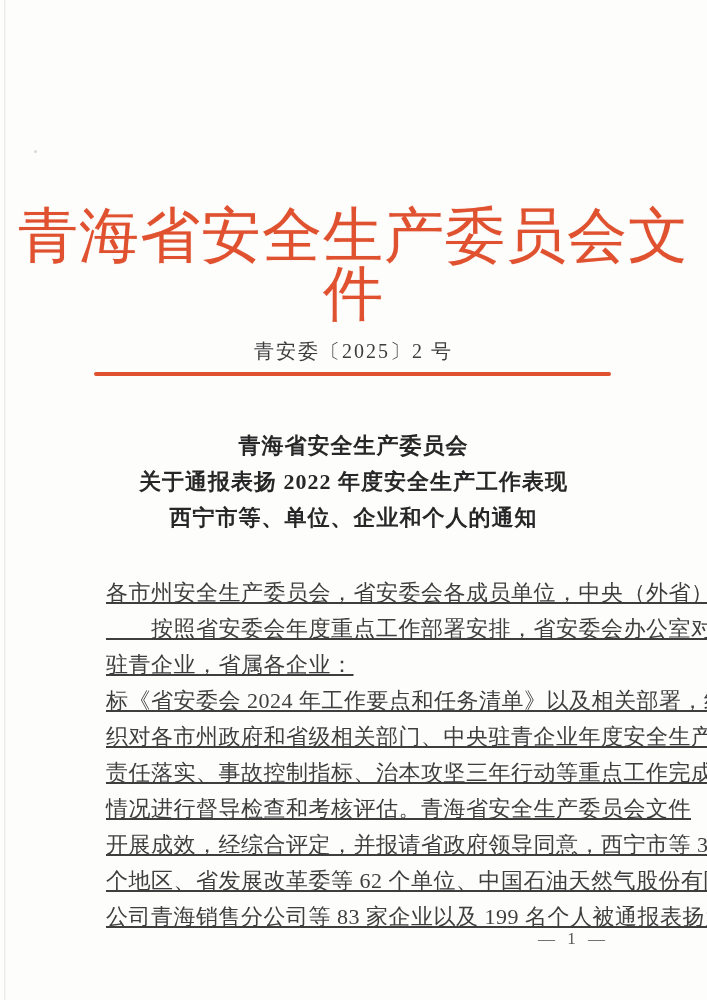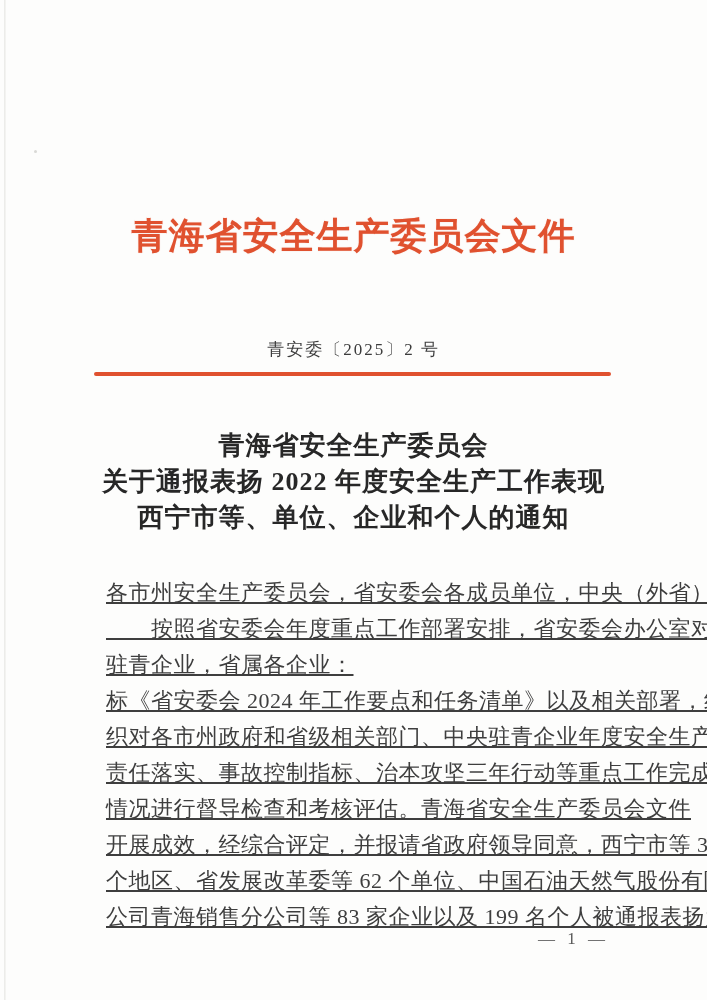--- a/index.html
+++ b/index.html
@@ -20,49 +20,49 @@
     position: absolute;
     left: 4px; top: 0; bottom: 0;
     width: 2px;
     background: linear-gradient(to right, #e9e9e6, #f6f6f4);
   }
   .red-header {
     position: absolute;
     top: 207px; left: 0;
     width: 100%;
     text-align: center;
-    font-size: 36px;
-    font-weight: bold;
+    font-size: 60px;
+    font-weight: normal;
     letter-spacing: 1px;
     color: #e0512f;
     line-height: 58px;
     text-shadow: 0 0 1px rgba(224, 81, 47, 0.35);
   }
   .doc-number {
     position: absolute;
     top: 338px; left: 0;
     width: 100%;
     text-align: center;
-    font-size: 17px;
+    font-size: 20px;
     color: #3c3c3c;
     letter-spacing: 2px;
   }
   .red-line {
     position: absolute;
     top: 372px; left: 94px;
     width: 517px; height: 4px;
     background: #e0512f;
     border-radius: 2px;
   }
   .notice-title {
     position: absolute;
     top: 428px; left: 0;
     width: 100%;
     text-align: center;
-    font-size: 26px;
+    font-size: 22px;
     font-weight: bold;
     color: #272727;
     line-height: 36px;
     letter-spacing: 1px;
   }
   .body-text {
     position: absolute;
     top: 575px; left: 106px;
     width: 512px;
     font-size: 22px;

